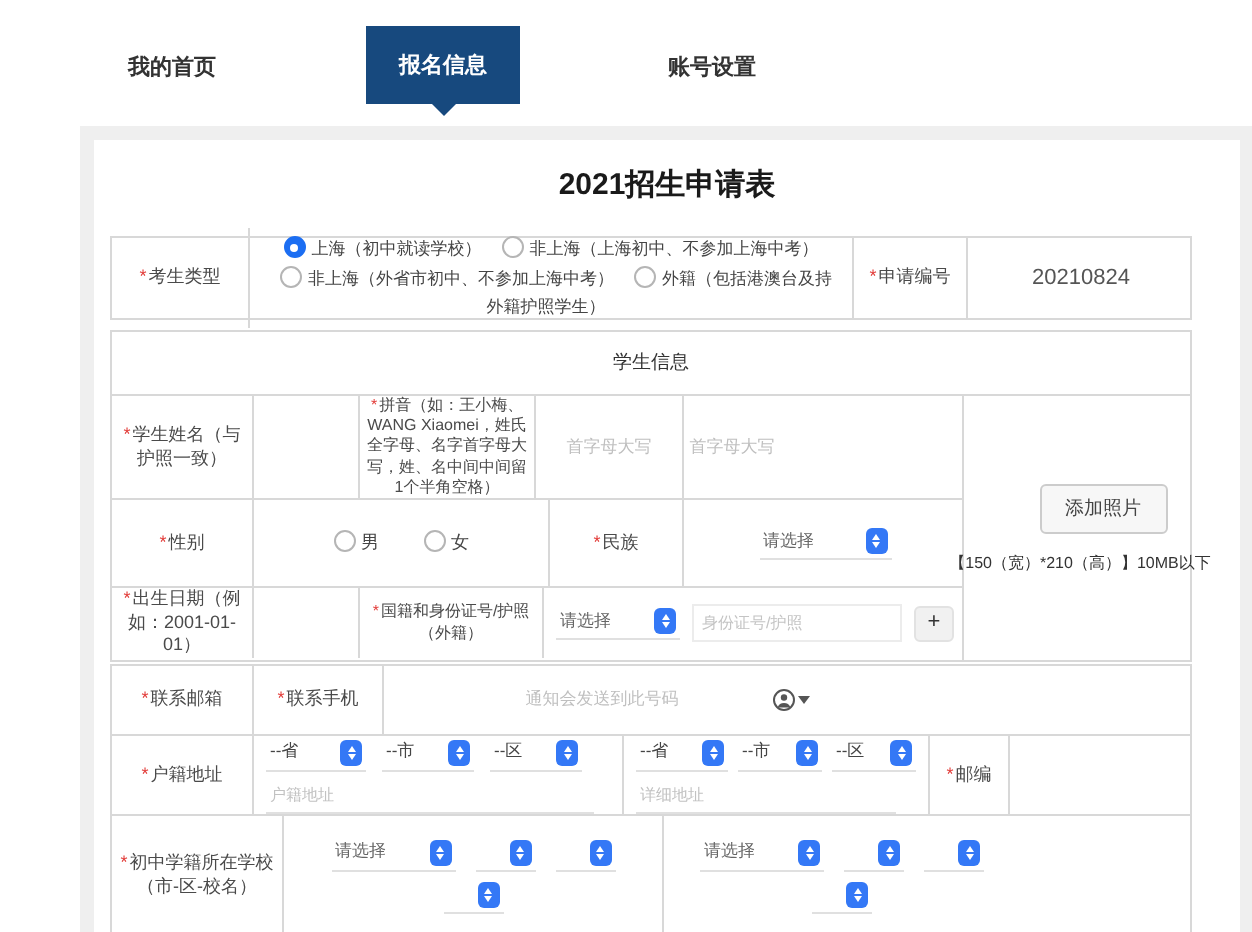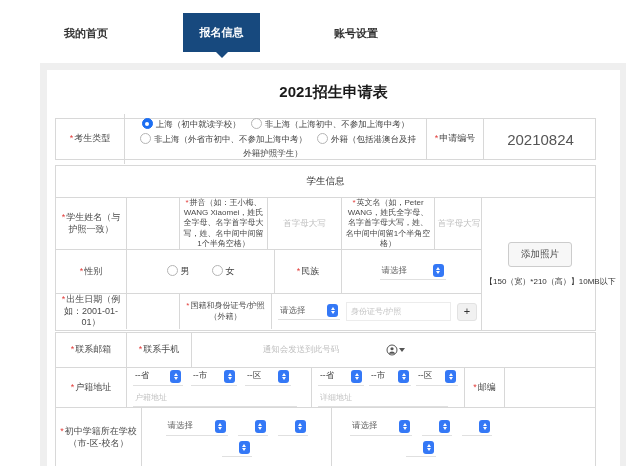--- a/index.html
+++ b/index.html
@@ -22,21 +22,21 @@
   .tbl{position:absolute;left:8px;width:541px;background:#fff;border:1px solid #d8d8d8;box-sizing:border-box;}
   .row{display:flex;border-top:1px solid #d8d8d8;box-sizing:border-box;}
   .row:first-child{border-top:none;}
   .cell{border-left:1px solid #d8d8d8;box-sizing:border-box;position:relative;overflow:visible;
         display:flex;align-items:center;justify-content:center;}
   .cell:first-child{border-left:none;}
   .lbl{flex-direction:row;flex-wrap:wrap;text-align:center;font-size:9px;line-height:1.3;
        color:#4a4a4a;padding:2px 4px;align-content:center;}
   .lbl-sm{font-size:8px;line-height:1.27;padding:2px 3px;}
   .star{color:#E23C39;margin-right:1px;}
-  .value{font-size:15px;color:#555;}
+  .value{font-size:11px;color:#555;}
   .ph{color:#bfbfbf;font-size:8.5px;}
   .section-head{font-size:9.5px;color:#333;}
   
   .radio{display:inline-block;width:9px;height:9px;border-radius:50%;border:1px solid #b5b5b5;
          background:#fff;vertical-align:-2px;margin-right:3px;position:relative;}
   .radio.sel{border-color:#1C6EF2;background:#1C6EF2;}
   .radio.sel::after{content:"";position:absolute;left:2.5px;top:2.5px;width:4px;height:4px;border-radius:50%;background:#fff;}
   .opts{display:block;font-size:8.5px;color:#444;line-height:1.7;text-align:center;padding:3px 8px;align-self:center;}
   .opt{display:inline;margin:0 5px;cursor:pointer;}
   
@@ -51,21 +51,21 @@
   .msel .txt{white-space:nowrap;}
   .msel.icon-only{justify-content:flex-end;}
   .gray-opt{color:#666;}
   
   .input-line{border-bottom:1px solid #e0e0e0;font-size:8px;color:#c2c2c2;padding:2px 2px 3px;text-align:left;}
   .idbox{width:95px;border:1px solid #ececec;font-size:8px;color:#c4c4c4;padding:3px 4px;text-align:left;}
   .plus{width:18px;height:16px;background:#f1f1f1;border:1px solid #e2e2e2;border-radius:3px;
         font-size:11px;line-height:14px;text-align:center;color:#333;cursor:pointer;flex:0 0 18px;}
   .photo-cell{position:absolute;right:0;top:31px;bottom:0;width:114px;border-left:1px solid #d8d8d8;
               border-top:1px solid #d8d8d8;box-sizing:border-box;display:flex;flex-direction:column;
-              align-items:flex-start;justify-content:center;gap:9px;background:#fff;}
+              align-items:center;justify-content:center;gap:9px;background:#fff;}
   .photo-btn{margin-left:26px;padding:5px 12px;background:#f7f7f7;border:1px solid #ccc;border-radius:3px;
              font-size:9.5px;color:#444;cursor:pointer;}
   .photo-note{font-size:8px;color:#333;white-space:nowrap;margin-left:3px;}
   .addr-cell{flex-direction:column;align-items:flex-start;justify-content:center;gap:4px;padding:4px 6px;}
   .addr-row1{display:flex;gap:8px;}
   .school-cell{flex-direction:column;align-items:center;justify-content:center;gap:4px;padding:4px 2px;}
   .school-row1{display:flex;gap:10px;align-items:center;}
   .contact-icon{position:absolute;right:5px;top:50%;transform:translateY(-50%);display:flex;align-items:center;gap:1px;cursor:pointer;}
   .chev{width:0;height:0;border-left:3px solid transparent;border-right:3px solid transparent;border-top:4px solid #555;}
 </style>
@@ -111,23 +111,20 @@
         </div>
         <div class="row" style="height:52px">
           <div class="cell lbl" style="flex:0 0 70px">
             <span><span class="star">*</span><span>学生姓名（与护照一致）</span></span>
           </div>
           <div class="cell" style="flex:0 0 53px"></div>
           <div class="cell lbl lbl-sm" style="flex:0 0 88px">
             <span><span class="star">*</span><span>拼音（如：王小梅、WANG Xiaomei，姓氏全字母、名字首字母大写，姓、名中间中间留1个半角空格）</span></span>
           </div>
           <div class="cell ph" style="flex:0 0 74px">首字母大写</div>
-          <div class="cell lbl lbl-sm" style="flex:0 0 93px">
-            <span><span class="star">*</span><span>英文名（如，Peter WANG，姓氏全字母、名字首字母大写，姓、名中间中间留1个半角空格）</span></span>
-          </div>
           <div class="cell ph" style="flex:0 0 49px">首字母大写</div>
         </div>
         <div class="row" style="height:44px">
           <div class="cell lbl" style="flex:0 0 70px">
             <span class="star">*</span>
             <span>性别</span>
           </div>
           <div class="cell" style="flex:0 0 148px;gap:12px;font-size:9px;color:#444">
             <span class="opt"><span class="radio"></span><span>男</span></span>
             <span class="opt"><span class="radio"></span><span>女</span></span>

